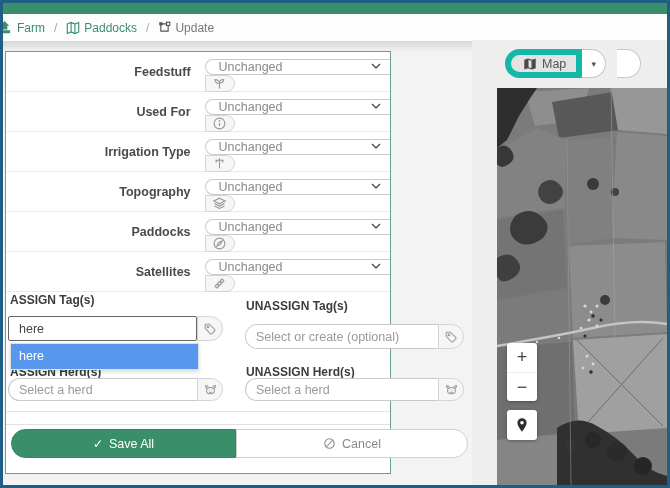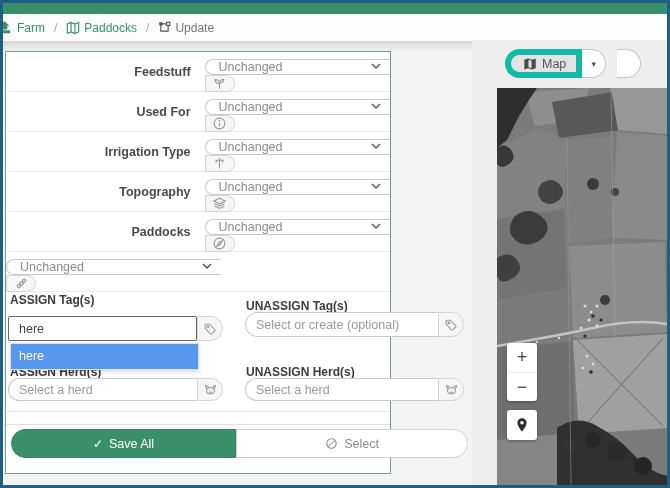--- a/index.html
+++ b/index.html
@@ -251,20 +251,21 @@
         <div class="icon-btn">
           <svg width="15" height="15" viewBox="0 0 16 16" fill="none" stroke="#999" stroke-width="1.2">
               <circle cx="8" cy="8" r="5.7"></circle>
               <path d="M10.8 5.2L8.9 8.9 5.2 10.8l1.9-3.7z"></path>
             </svg>
         </div>
       </div>
     </div>
 
     <div class="row">
+      <div class="row-label">Satellites</div>
       <div class="select-group">
         <div class="fake-select">
           <span>Unchanged</span>
           <svg width="10" height="7" viewBox="0 0 10 7" fill="none" stroke="#555" stroke-width="1.5">
               <path d="M1 1l4 4 4-4"></path>
             </svg>
         </div>
         <div class="icon-btn">
           <svg width="15" height="15" viewBox="0 0 16 16" fill="none" stroke="#999" stroke-width="1.2">
               <g transform="rotate(45 8 8)">
@@ -286,21 +287,21 @@
             <circle cx="5.6" cy="5.6" r="1"></circle>
           </svg>
       </div>
     </div>
 
     <div class="tag-dropdown">
       <div class="tag-option">here</div>
     </div>
 
     <div class="sec-label" style="left:240px; top:247px;">UNASSIGN Tag(s)</div>
-    <div class="input-group" style="left:239px; top:260px; width:219px;">
+    <div class="input-group" style="left:239px; top:272px; width:219px;">
       <input type="text" placeholder="Select or create (optional)" style="">
       <div class="icon-btn">
         <svg width="14" height="14" viewBox="0 0 16 16" fill="none" stroke="#999" stroke-width="1.2">
             <path d="M2.5 7.3V3.2a.7.7 0 01.7-.7h4.1l6.2 6.2a1 1 0 010 1.4l-3.5 3.5a1 1 0 01-1.4 0z"></path>
             <circle cx="5.6" cy="5.6" r="1"></circle>
           </svg>
       </div>
     </div>
 
     <div class="sec-label" style="left:4px; top:313px;text-align:center;">ASSIGN Herd(s)</div>
@@ -336,21 +337,21 @@
 
     <div class="btn-save">
       <span class="check-glyph">✓</span>
       <span>Save All</span>
     </div>
     <div class="btn-cancel">
       <svg width="13" height="13" viewBox="0 0 16 16" fill="none" stroke="#8a8a8a" stroke-width="1.3">
           <circle cx="8" cy="8" r="5.8"></circle>
           <path d="M12 4L4 12"></path>
         </svg>
-      <span>Select</span>
+      <span>Cancel</span>
     </div>
   </div>
 
   <div class="right-panel">
 
     <div class="view-toggle">
       <div class="split-btn">
         <div class="split-main active">
           <svg width="14" height="14" viewBox="0 0 16 16" fill="#4a4a4a">
               <path d="M5.7 1.6L1.5 3.1v11.3l4.2-1.5 4.6 1.5 4.2-1.5V1.6l-4.2 1.5zm.6 1.6l3.4 1.1v8.5L6.3 11.7z"></path>

